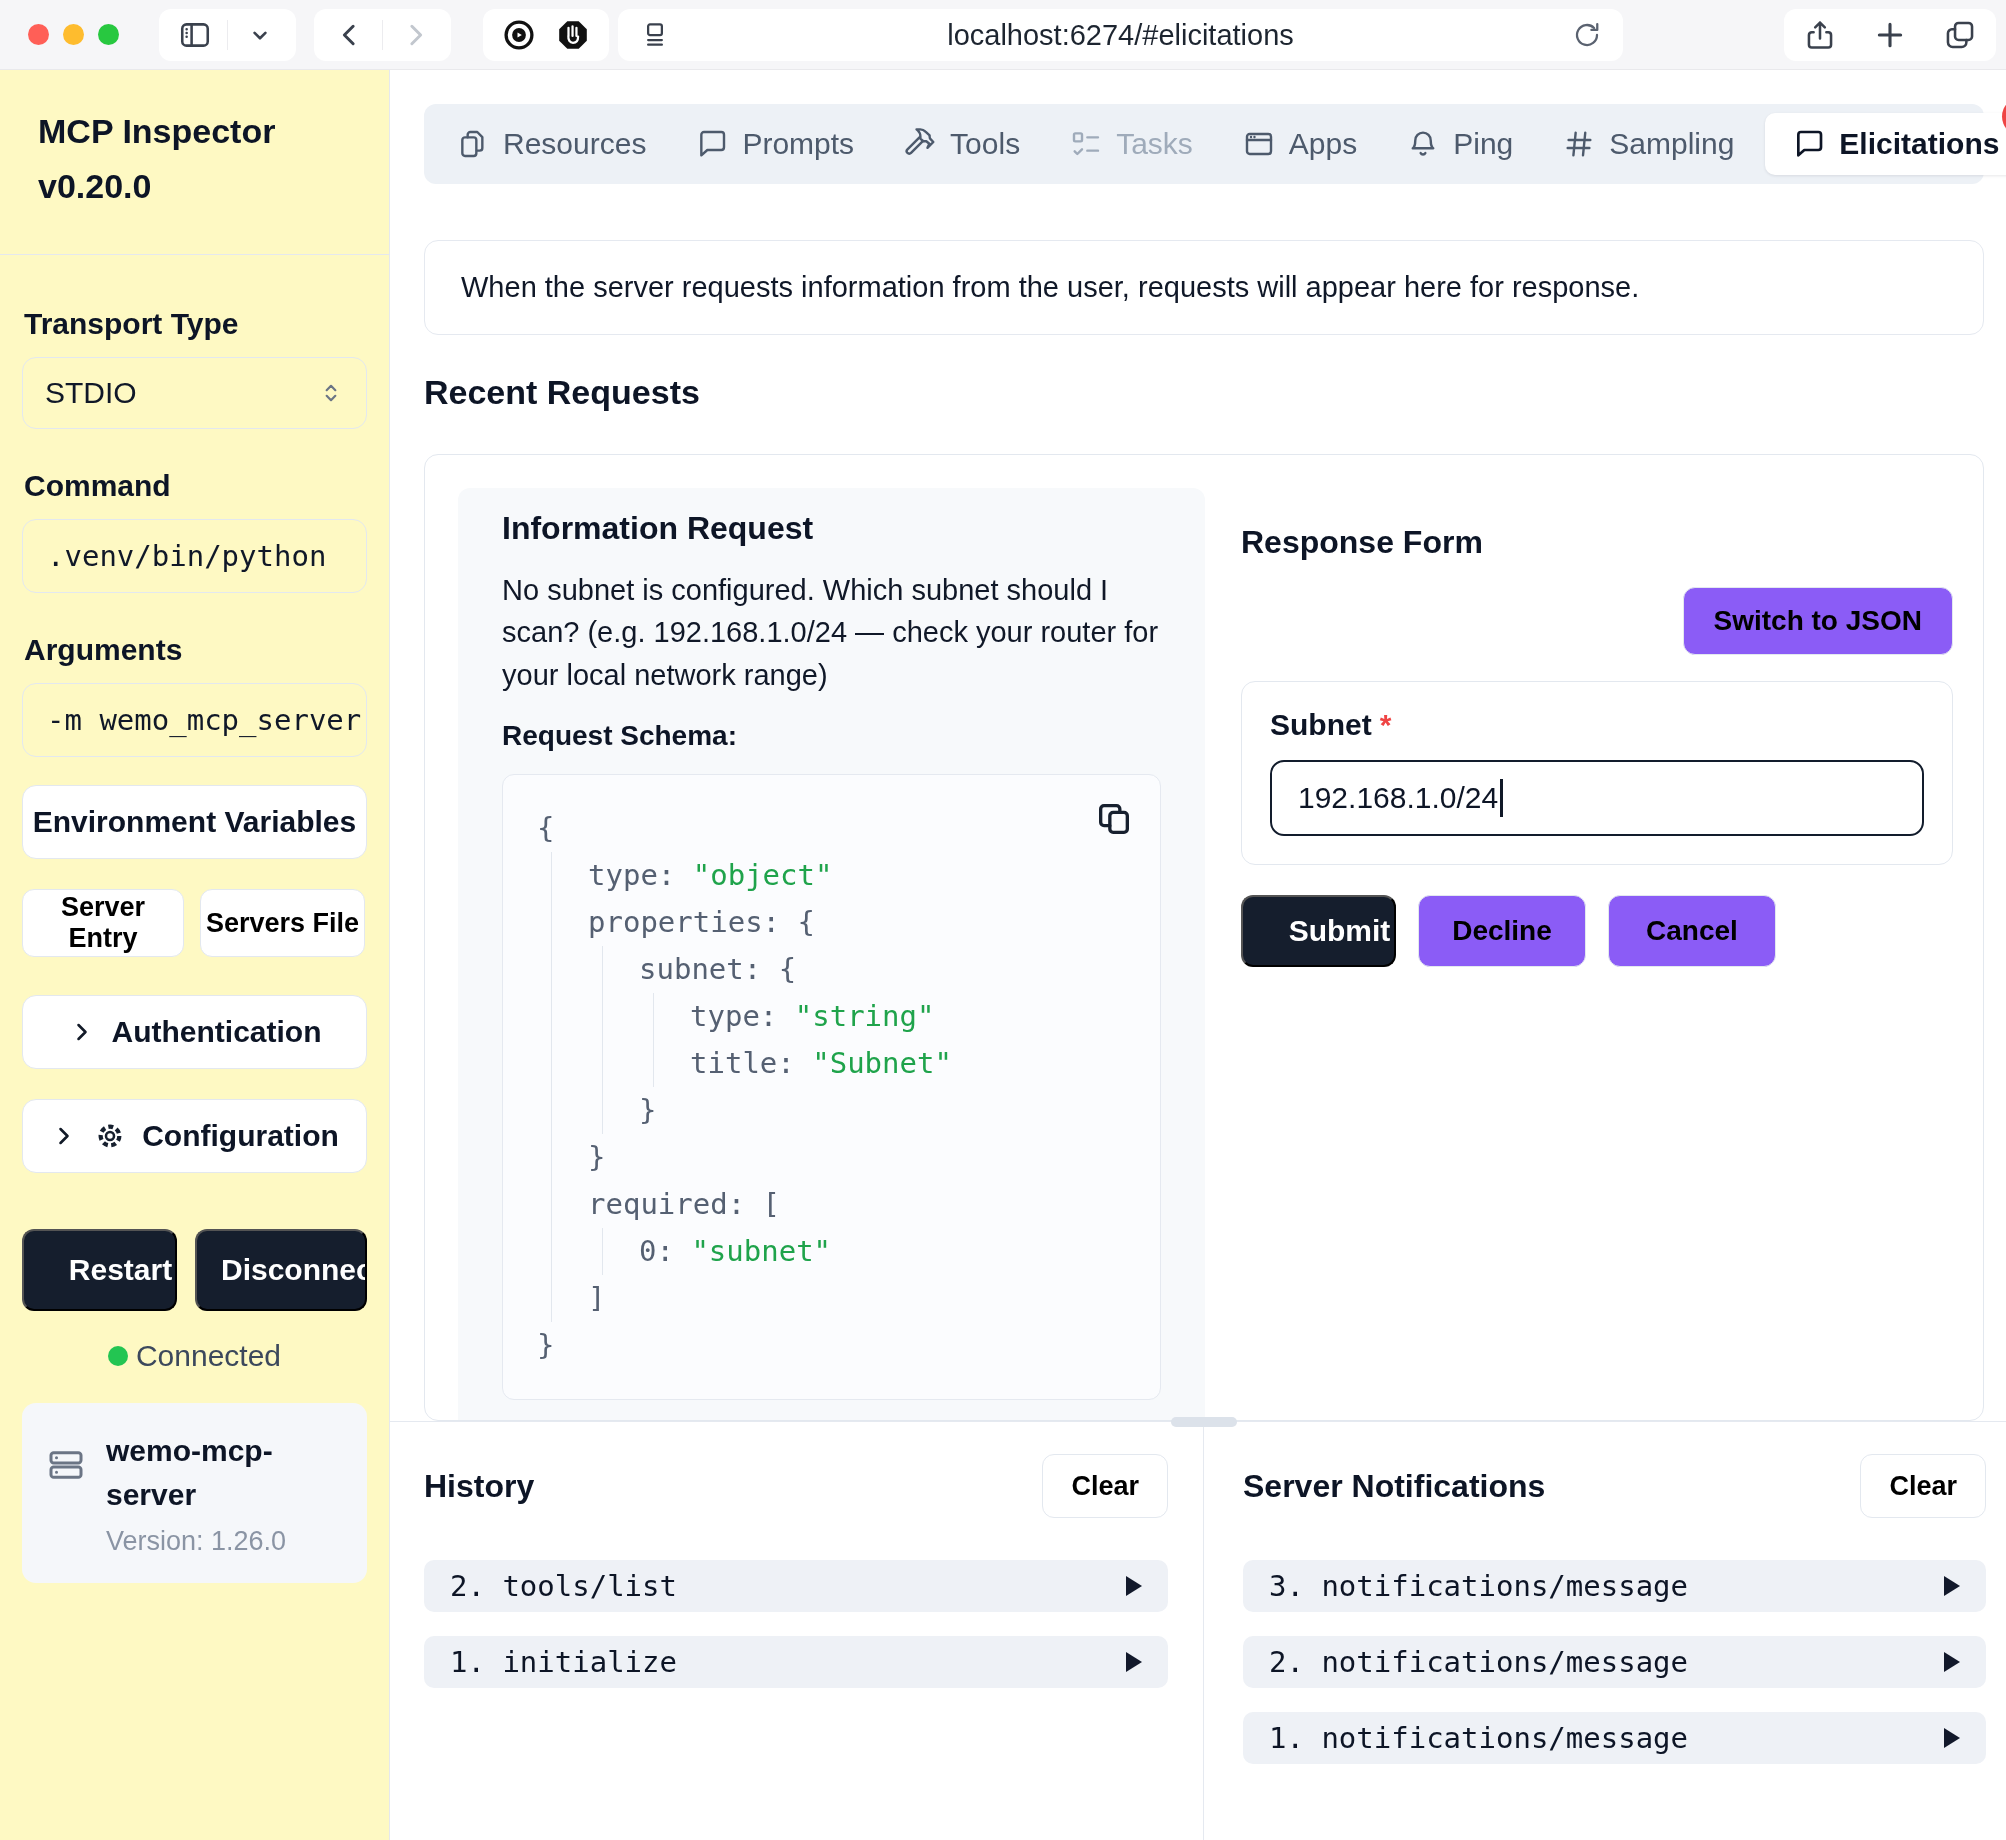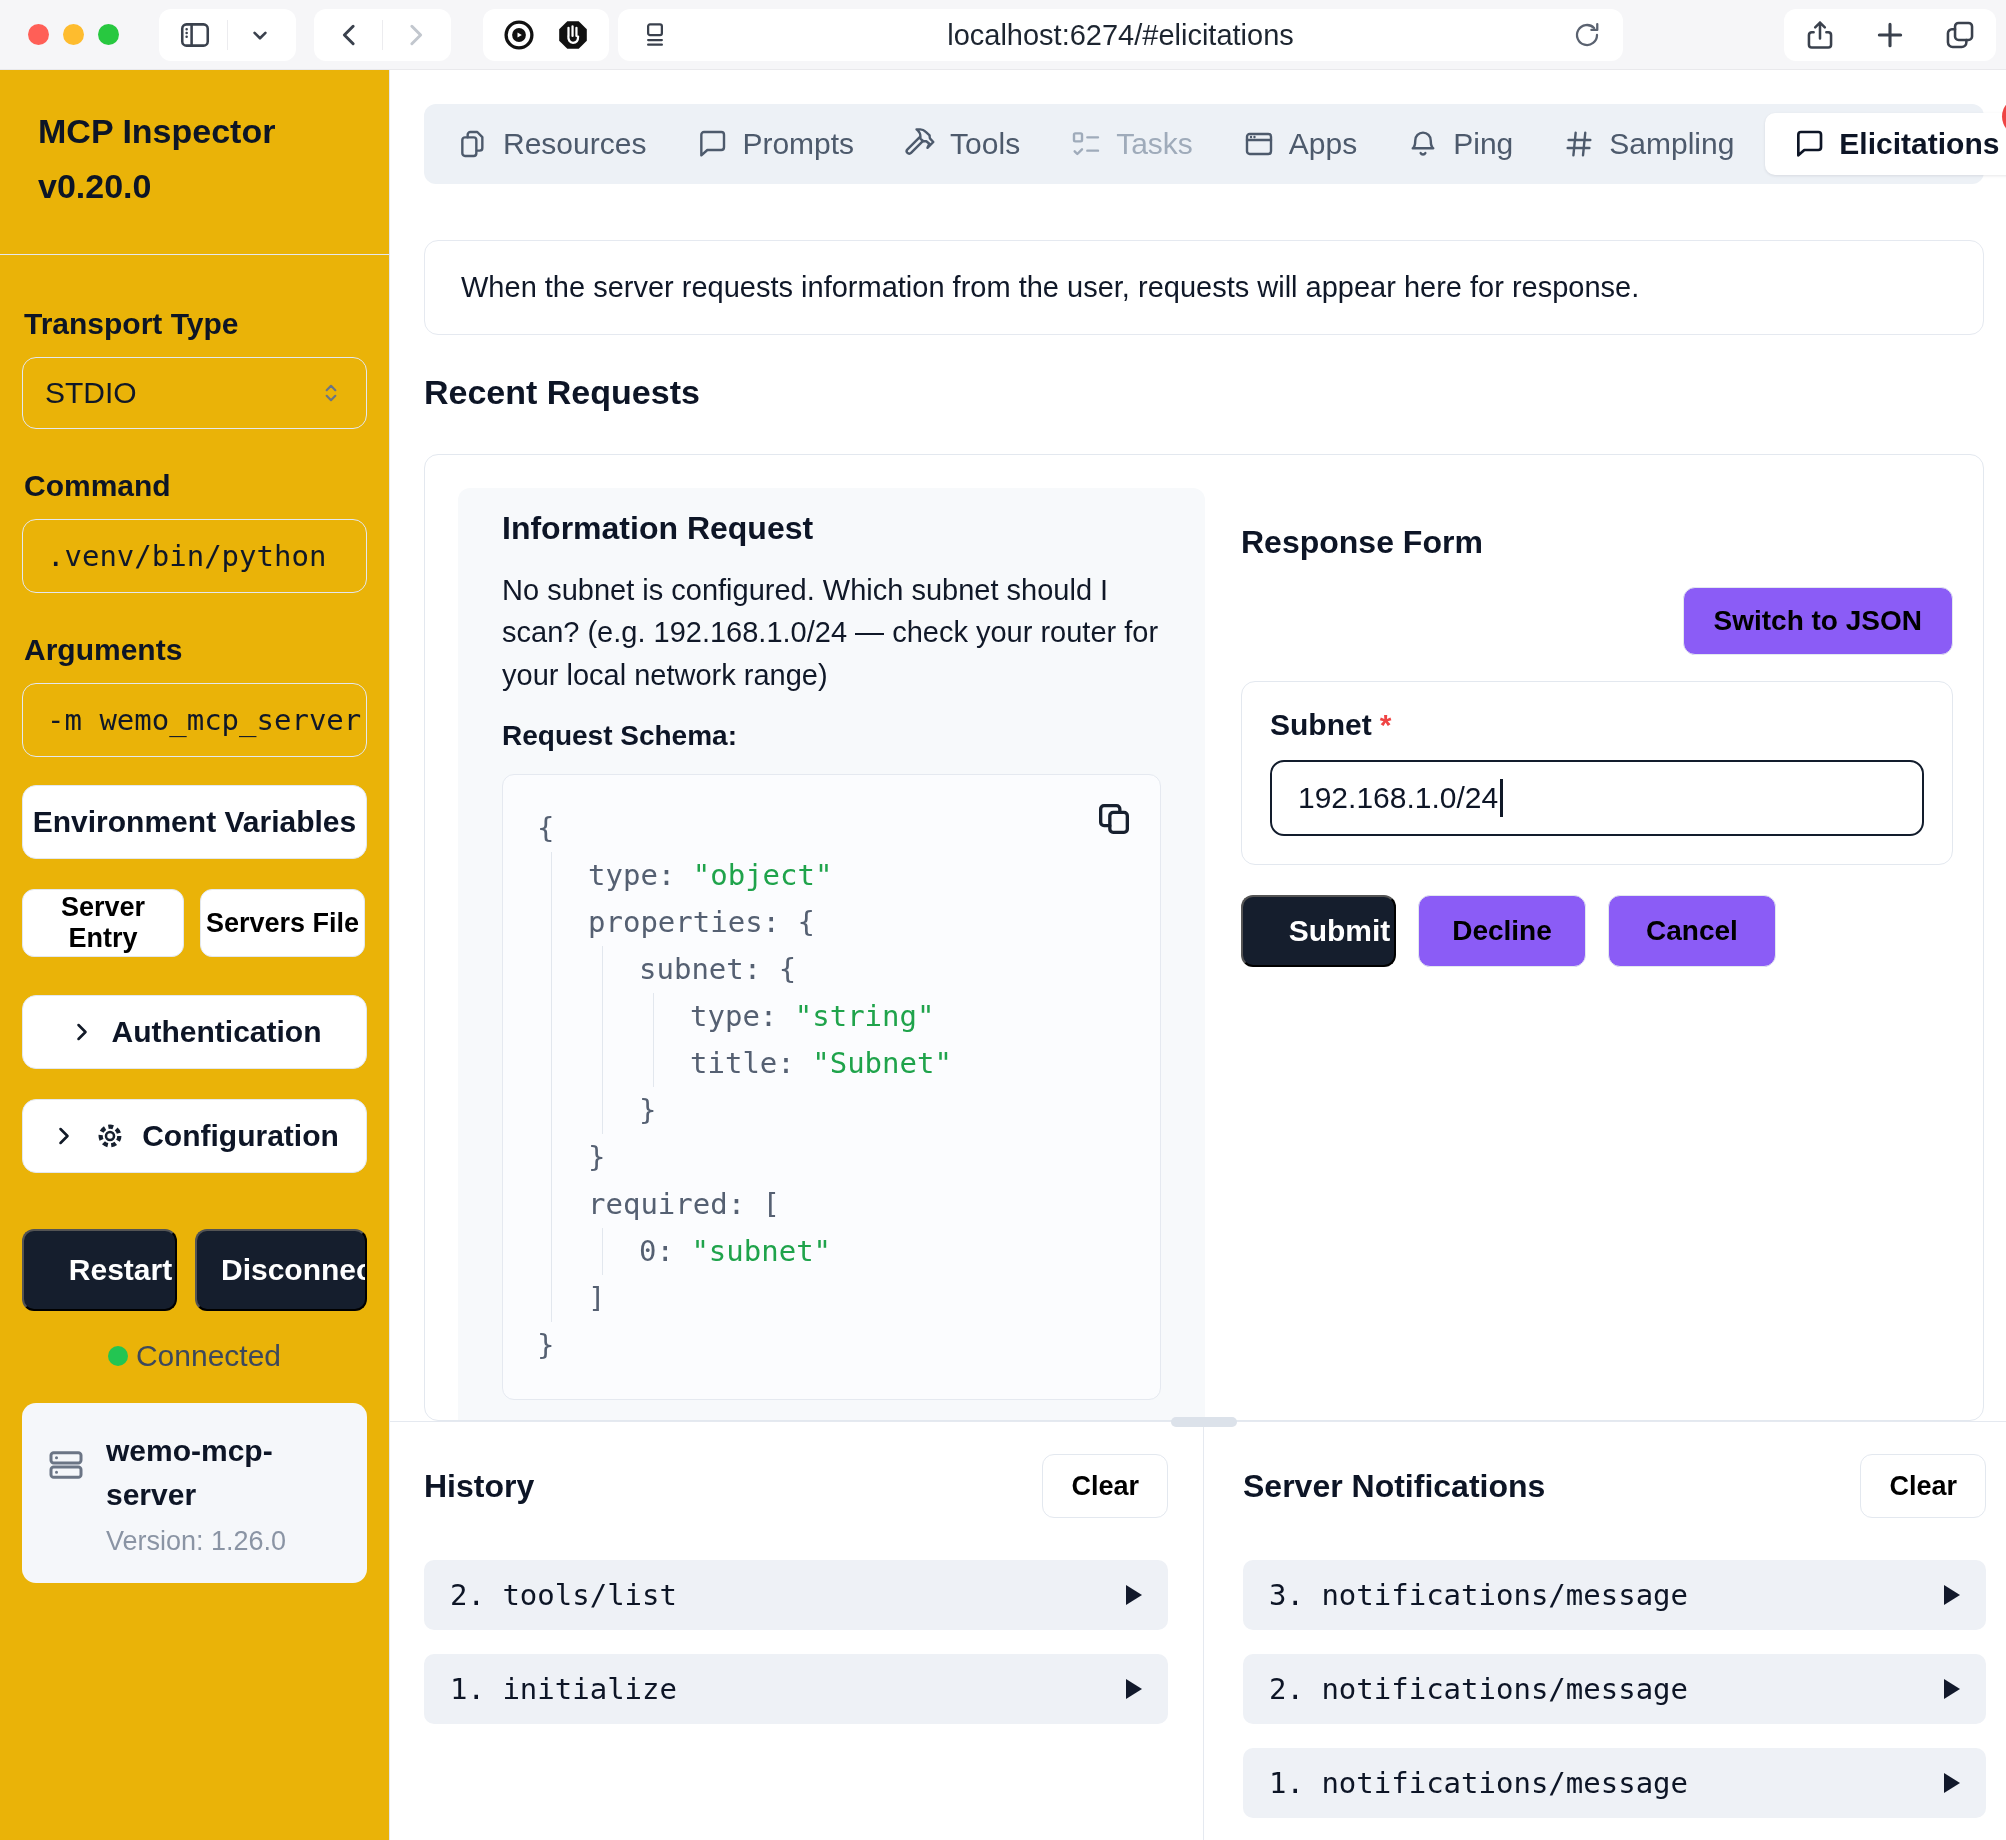--- a/index.html
+++ b/index.html
@@ -20,21 +20,21 @@
   .urlbar { position:absolute; left:618px; width:1005px; top:9px; height:52px; background:#fff;
     border-radius:12px; display:flex; align-items:center; justify-content:center; }
   .url-text { font-size:29px; color:#1d2530; }
   .url-reader { position:absolute; left:22px; color:#3a414d; }
   .url-reload { position:absolute; right:20px; color:#5a6270; }
   .chrome-right { position:absolute; right:10px; top:9px; height:52px; background:#fff;
     border-radius:12px; display:flex; align-items:center; padding:0 14px; gap:26px; color:#2e3540; }
 
   
   .app { display:flex; height:1770px; }
-  .sidebar { width:390px; border-right:1.5px solid #e5e8ee; background:#eab308; flex-shrink:0; }
+  .sidebar { width:390px; border-right:1.5px solid #e5e8ee; background:#fef9c3; flex-shrink:0; }
   .sb-head { padding:34px 38px 40px 38px; border-bottom:1.5px solid #e5e8ee; }
   .sb-title { font-size:34px; font-weight:700; line-height:1.62; color:#0d1526; width:260px; }
   .sb-body { padding:52px 22px 0 22px; }
   .sb-label { font-size:30px; font-weight:600; margin:0 0 16px 2px; }
   .sb-gap { height:40px; }
   .select { height:72px; border:1.5px solid #e3e8ef; border-radius:14px; display:flex;
     align-items:center; padding:0 22px; font-size:30px; justify-content:space-between; color:#101828; }
   .sb-input { height:74px; border:1.5px solid #e3e8ef; border-radius:14px; display:flex; align-items:center;
     padding:0 24px; font-family:"DejaVu Sans Mono", monospace; font-size:29px; color:#101828;
     white-space:nowrap; overflow:hidden; }
@@ -103,21 +103,21 @@
   .split-handle { position:absolute; left:814px; top:0; transform:translate(-50%,-50%);
     width:66px; height:10px; border-radius:6px; background:#dce2ea; }
   .panel { padding:32px 20px 0 34px; min-width:0; }
   .panel.left { width:814px; flex-shrink:0; border-right:1.5px solid #e5e9f0; padding-right:35px; }
   .panel.right { flex:1; padding-left:39px; padding-right:20px; }
   .panel-head { display:flex; align-items:center; justify-content:space-between; }
   .panel-title { font-size:32px; font-weight:700; }
   .clear-btn { background:#fff; border:1.5px solid #e3e8ef; border-radius:12px; height:64px;
     padding:0 28px; font-size:27px; font-weight:600; display:flex; align-items:center; }
   .plist { margin-top:42px; display:flex; flex-direction:column; gap:24px; }
-  .pitem { background:#eef1f6; border-radius:10px; height:70px; display:flex; align-items:center;
+  .pitem { background:#eef1f6; border-radius:10px; height:52px; display:flex; align-items:center;
     justify-content:space-between; padding:0 26px; font-family:"DejaVu Sans Mono", monospace; font-size:29px; }
   .tri { width:0; height:0; border-left:16px solid #12192b; border-top:10px solid transparent;
     border-bottom:10px solid transparent; }
 </style>
 </head>
 <body>
 
 <div class="chrome">
   <div class="traffic">
     <div class="light" style="background:#ff5f57"></div>

